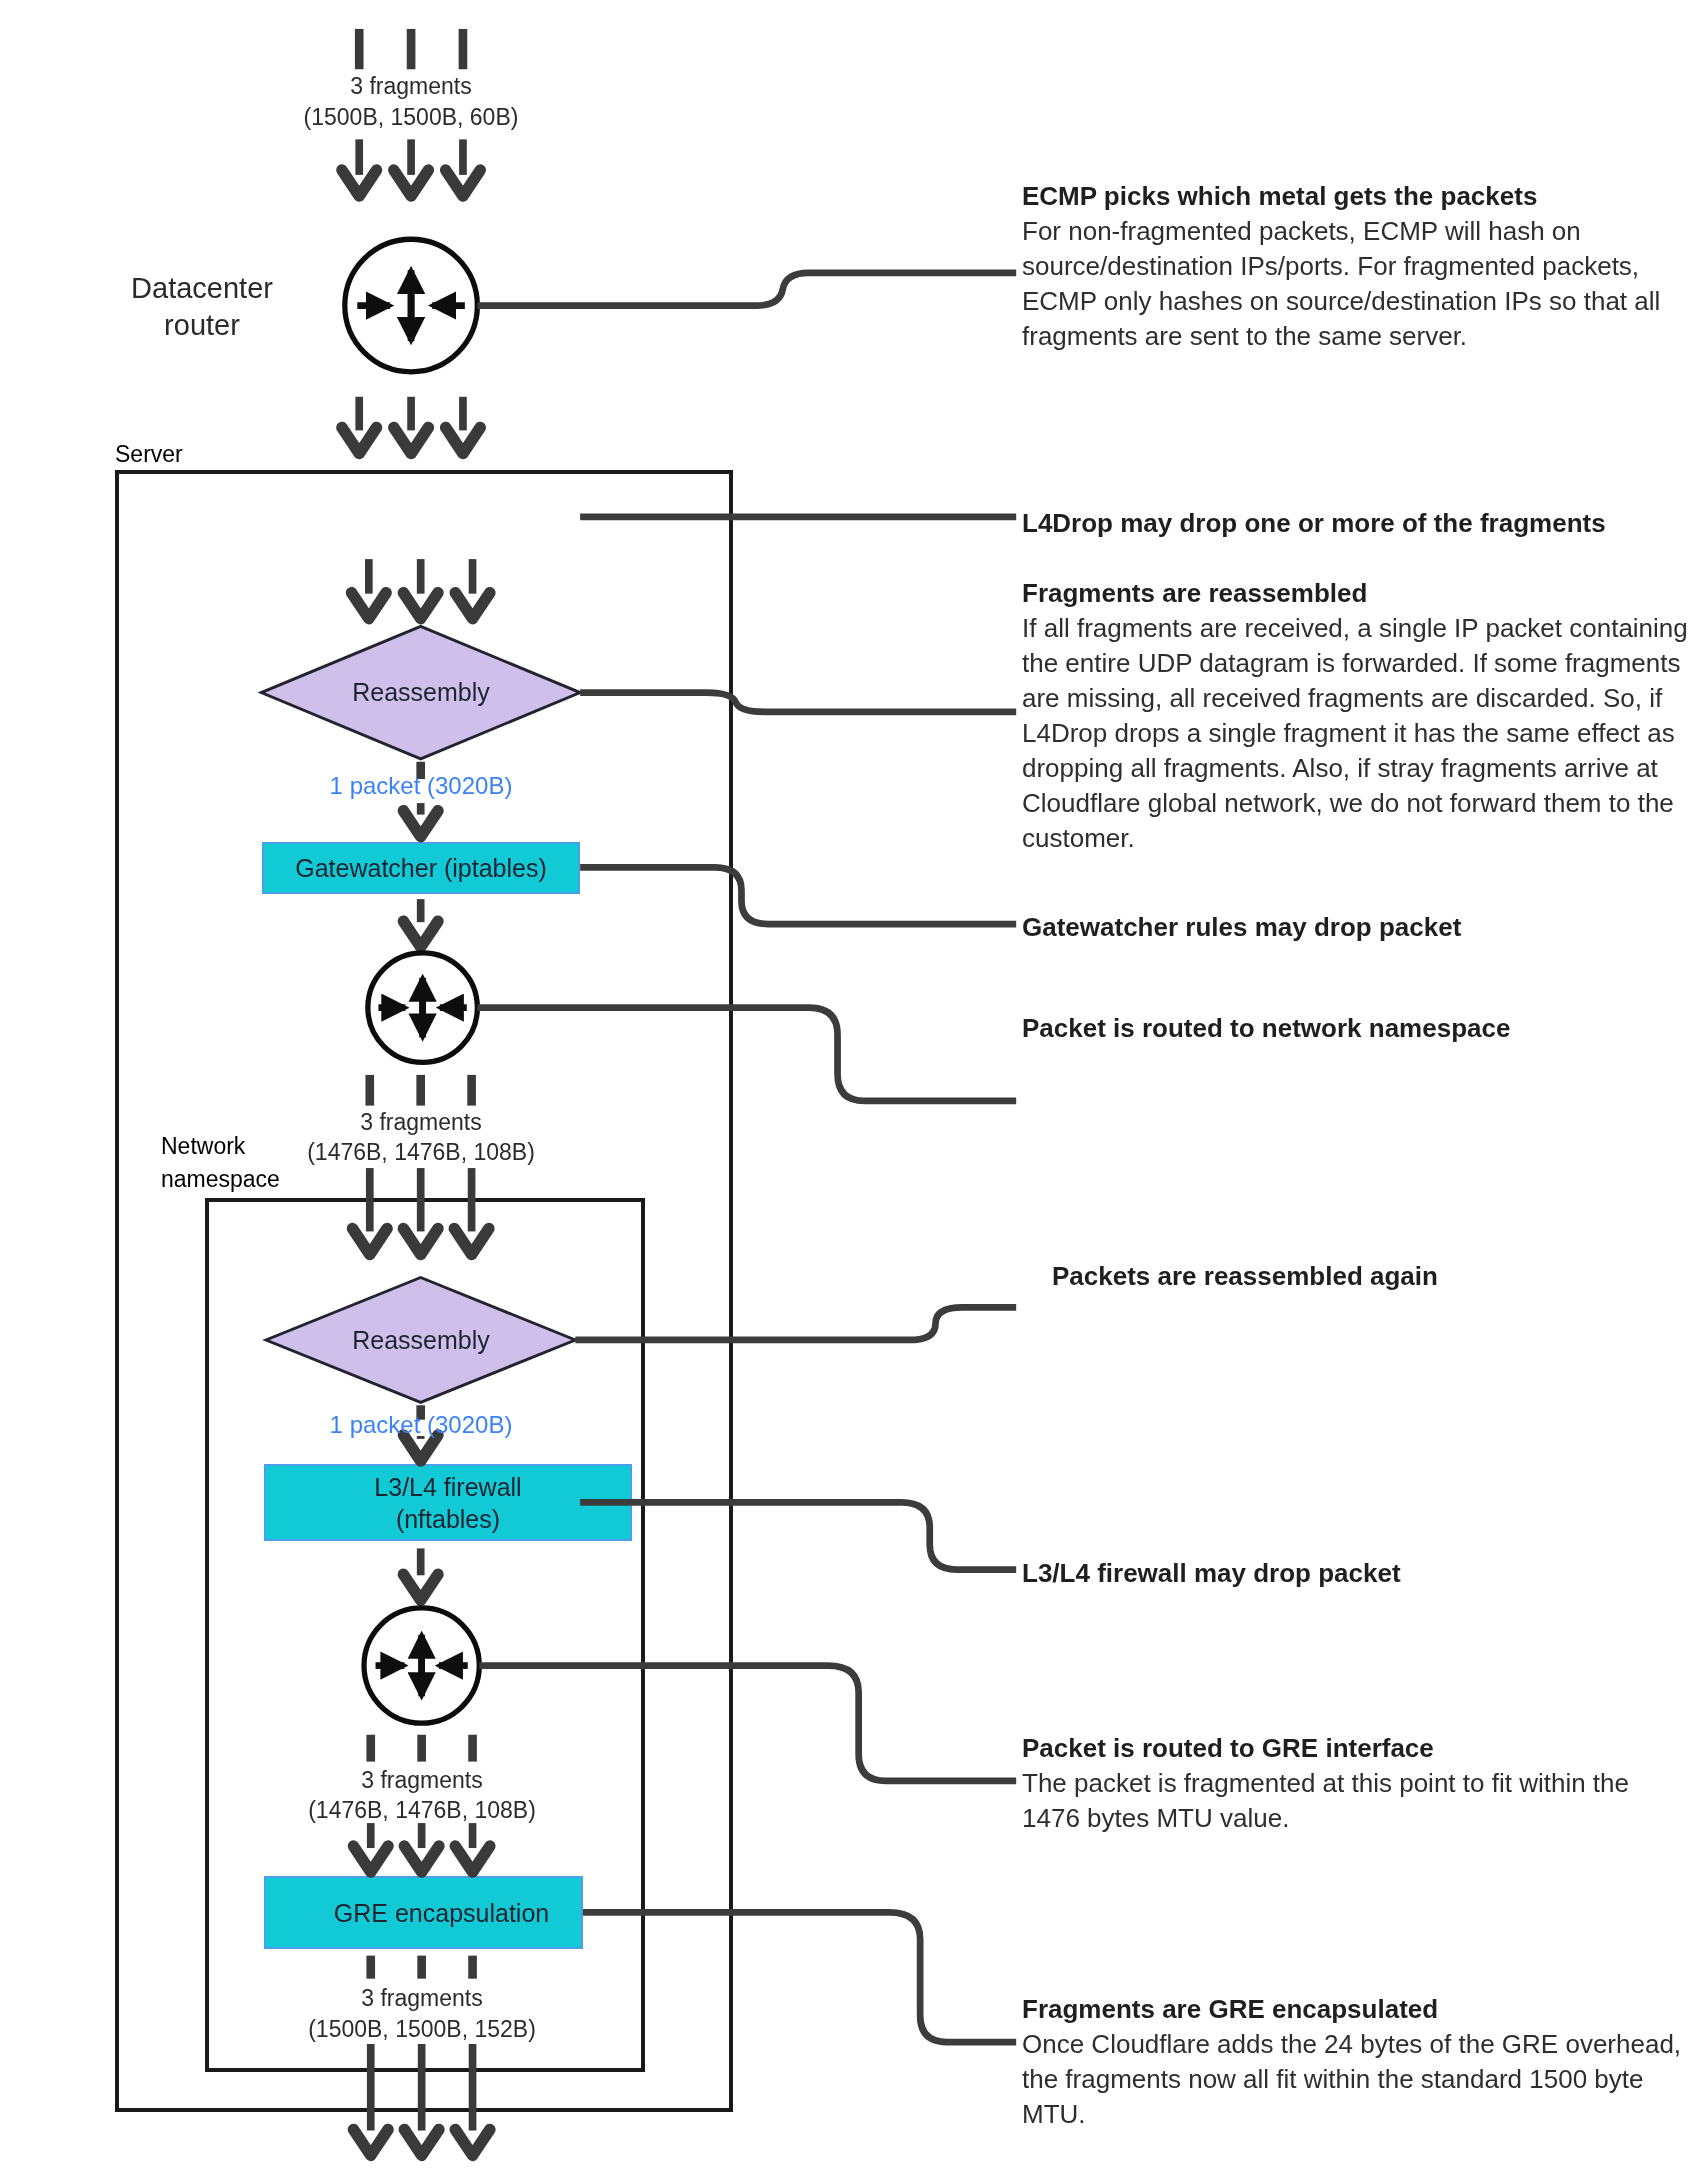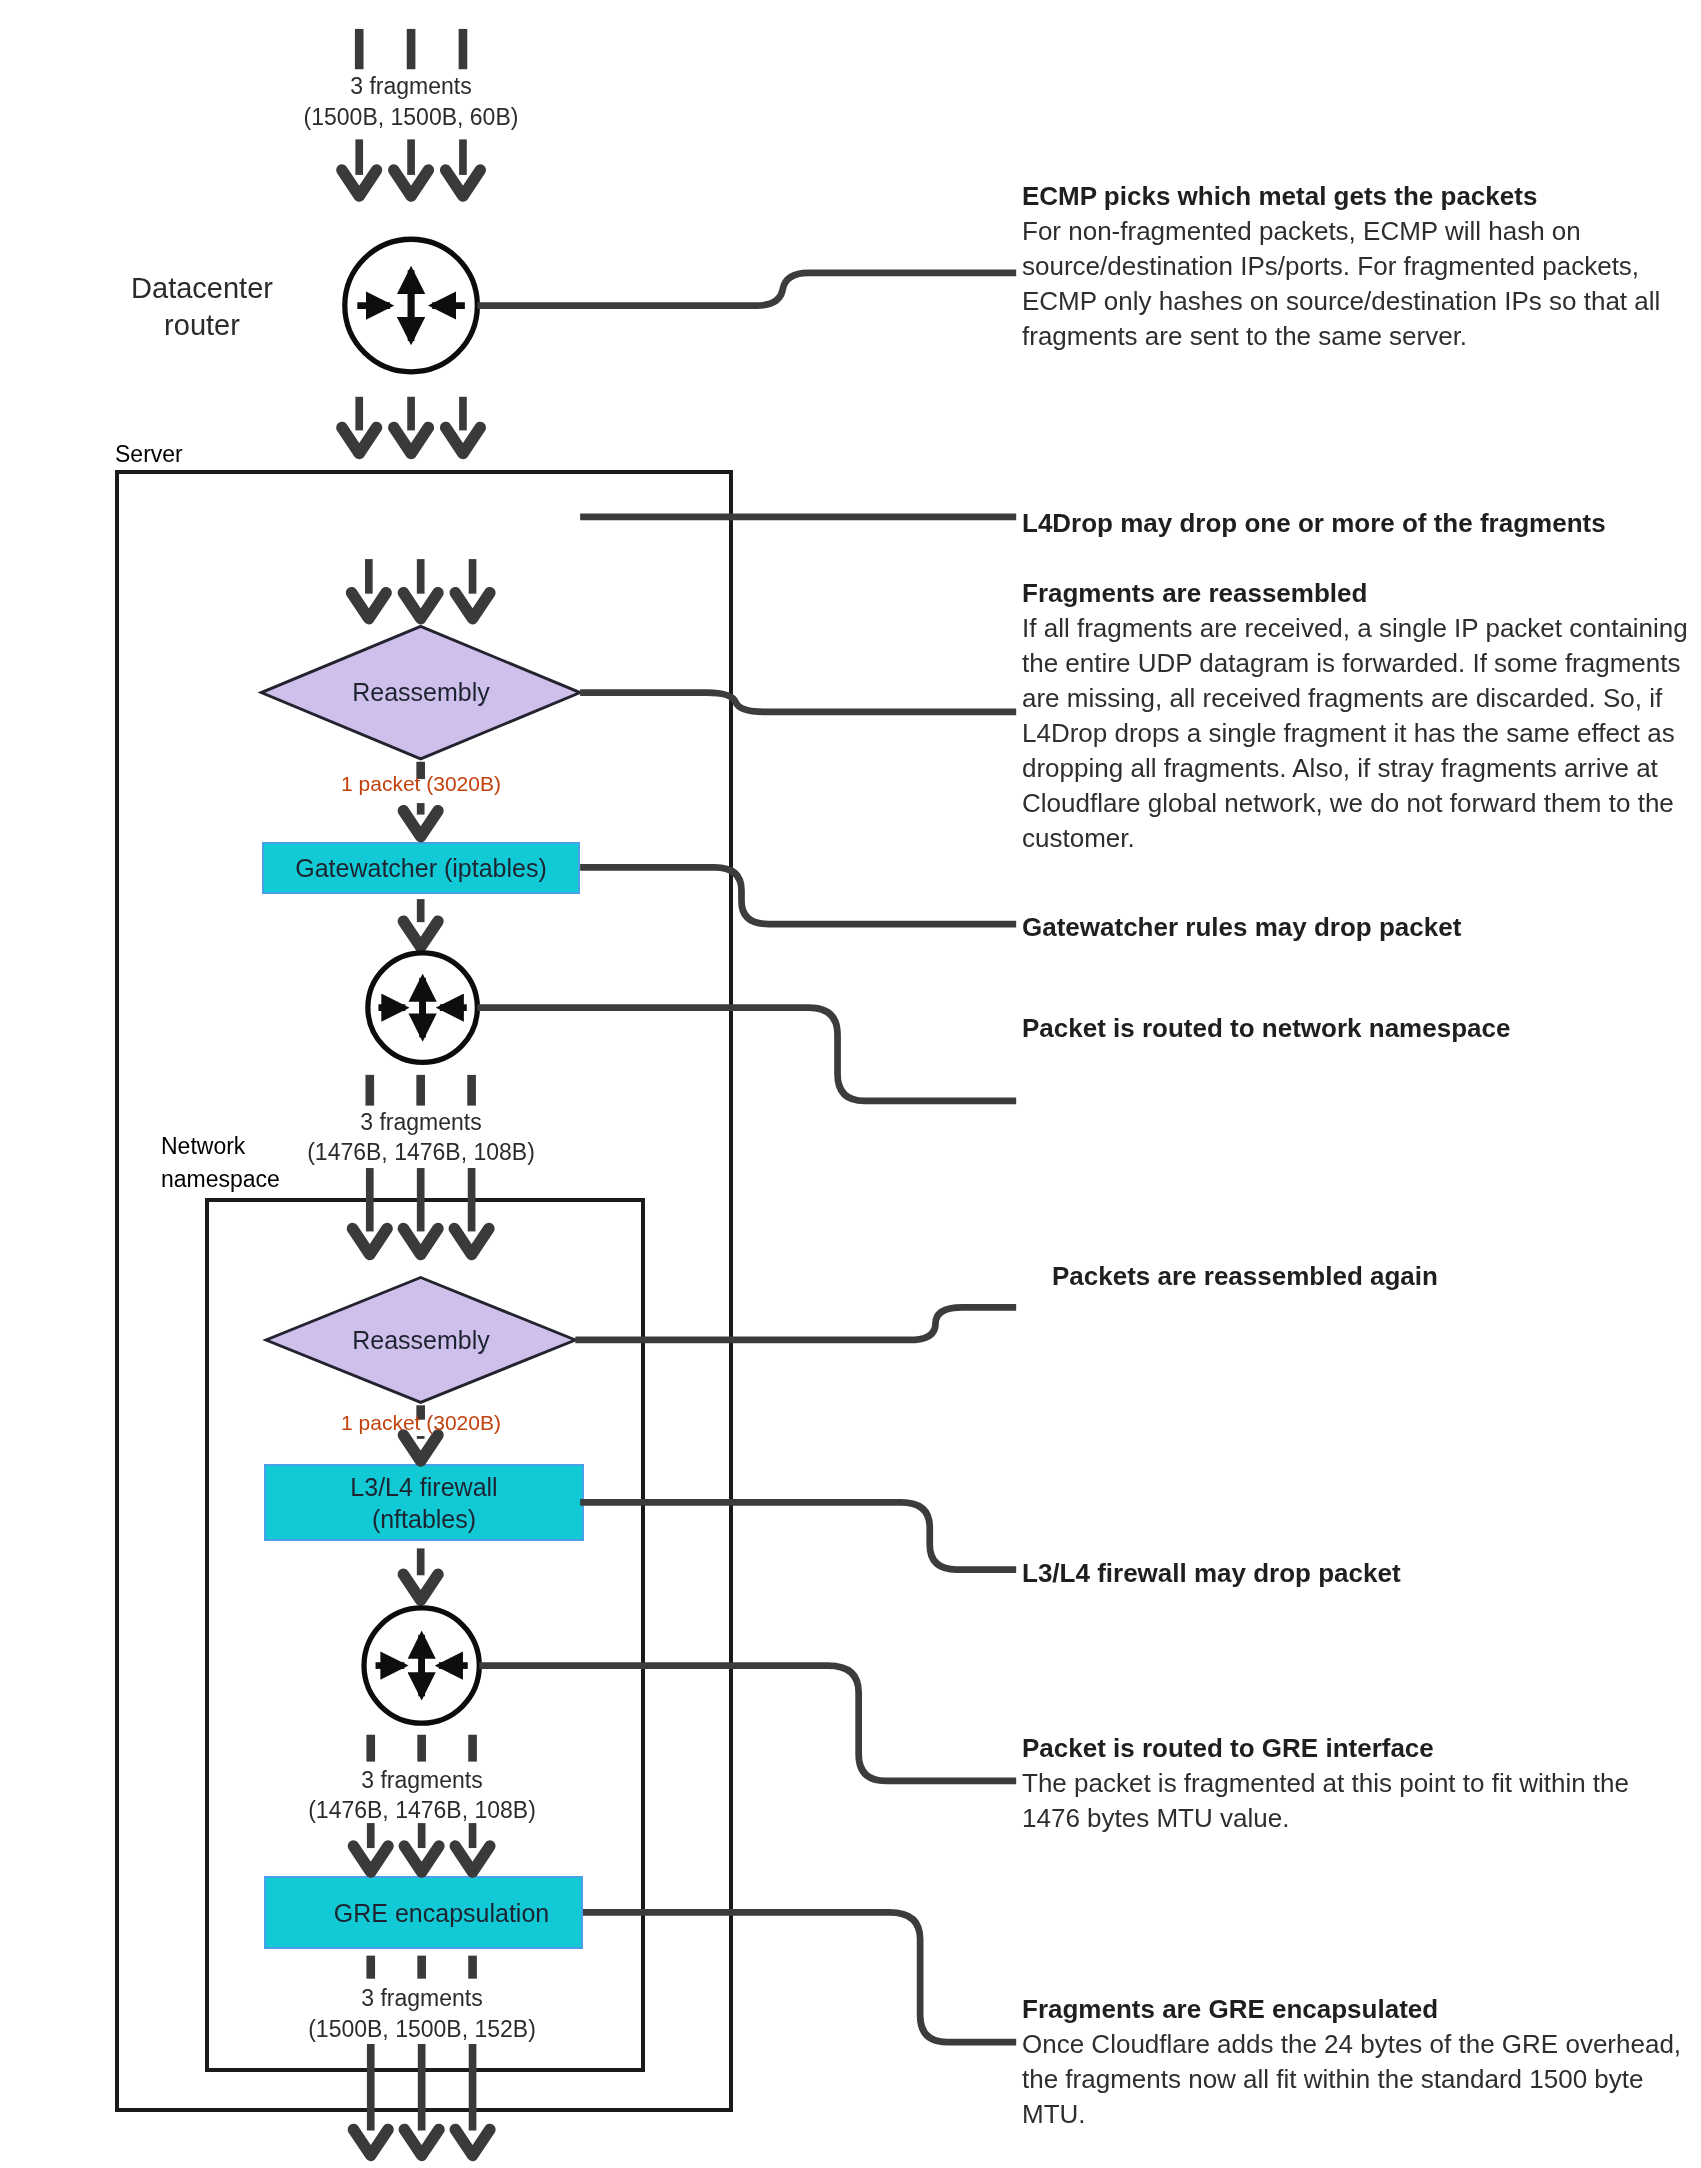--- a/index.html
+++ b/index.html
@@ -22,40 +22,40 @@
   .dash{stroke:#3a3a3a; stroke-width:9; stroke-linecap:butt;}
   .ah{stroke:#3a3a3a; stroke-width:12; fill:none; stroke-linecap:round; stroke-linejoin:round;}
   .conn{stroke:#3c3c3c; stroke-width:7; fill:none; stroke-linecap:butt;}
   .circ{fill:#ffffff; stroke:#0c0c0c; stroke-width:5.5;}
   .ricon{stroke:#0e0e0e; stroke-width:7;}
   .diamond{fill:#cfc0eb; stroke:#23232f; stroke-width:3;}
   
   .txt{position:absolute; z-index:4; white-space:nowrap;}
   .ctr{text-align:center; transform:translateX(-50%);}
   .flabel{font-size:23px; color:#2b2b2b;}
-  .plabel{font-size:21px; color:#c2410c;}
+  .plabel{font-size:24px; color:#3b82f6;}
   .boxlabel{font-size:25px; color:#1d2430;}
   .framelabel{font-size:23px; color:#000000; line-height:33px;}
   .routerlabel{font-size:29px; color:#2b2b2b; line-height:37px; text-align:center; transform:translateX(-50%);}
   .anno{position:absolute; z-index:4; width:672px; font-size:26px; line-height:35px; color:#2e2e2e; white-space:normal;}
   .anno h3{margin:0; font-size:26px; line-height:35px; font-weight:bold; color:#1f1f1f;}
   .anno p{margin:0;}
 </style>
 </head>
 <body>
 
 <div id="stage">
 
   <div class="frame" style="left:115px; top:470px; width:610px; height:1634px;"></div>
   <div class="frame" style="left:205px; top:1198px; width:432px; height:866px;"></div>
 
   <div class="pbox" style="left:262px; top:842px; width:318px; height:52px;">
     <span class="bl">Gatewatcher (iptables)</span>
   </div>
-  <div class="pbox" style="left:264px; top:1464px; width:320px; height:77px;">
+  <div class="pbox" style="left:264px; top:1464px; width:368px; height:77px;">
     <span class="bl">L3/L4 firewall</span>
     <span class="bl">(nftables)</span>
   </div>
   <div class="pbox" style="left:264px; top:1876px; width:319px; height:73px;padding-left:36px;">
     <span class="bl">GRE encapsulation</span>
   </div>
 
   <svg id="shapes" width="1701" height="2168" viewBox="0 0 1771 2257">
     <defs>
       <marker id="tri" viewBox="0 0 10 10" refX="8.5" refY="5" markerWidth="4.2" markerHeight="4.2" orient="auto-start-reverse">

